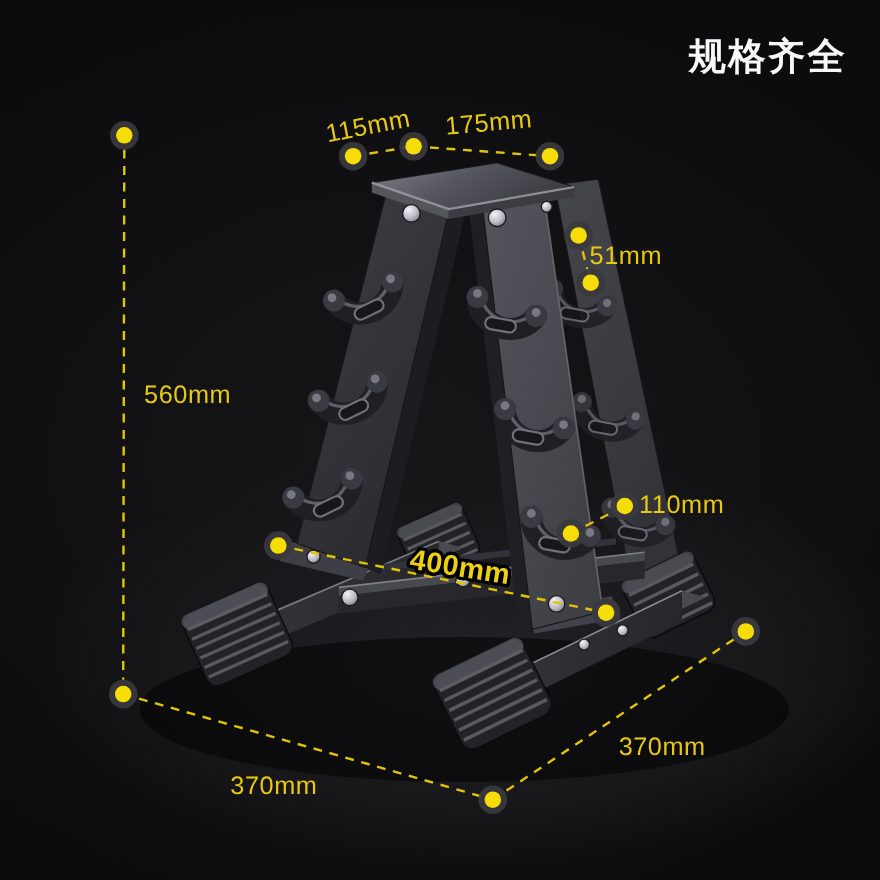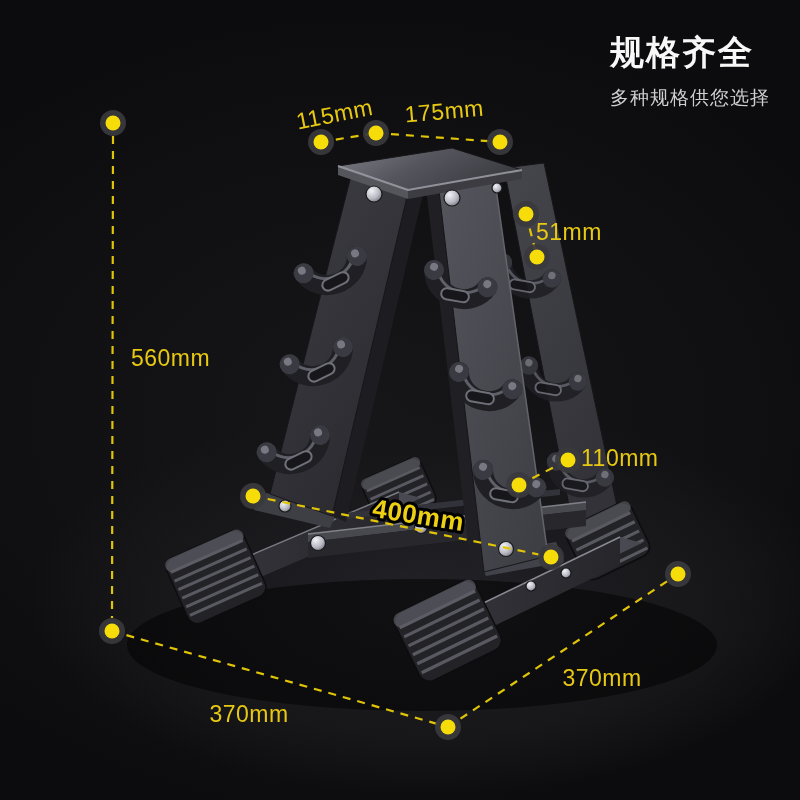--- a/index.html
+++ b/index.html
@@ -3,21 +3,21 @@
 <meta charset="utf-8">
 <style>
   html,body{margin:0;padding:0;background:#0b0b0d;}
   .stage{
     position:relative;width:800px;height:800px;overflow:hidden;
     background:radial-gradient(ellipse 560px 420px at 46% 52%, #161619 0%, #111113 55%, #0c0c0e 100%);
     font-family:"Liberation Sans", sans-serif;
   }
   svg{position:absolute;left:0;top:0;}
   .header{
-    position:absolute;top:34px;right:30px;text-align:left;z-index:5;
+    position:absolute;top:34px;right:30px;text-align:center;z-index:5;
   }
   .header .title{
     font-size:34px;font-weight:700;color:#f7f7f7;letter-spacing:2px;line-height:1.1;
   }
   .header .subtitle{
     font-size:25px;font-weight:700;color:#efefef;letter-spacing:2px;margin-top:13px;
   }
   .header .desc{
     font-size:19px;color:#cfcfcf;letter-spacing:1px;margin-top:15px;line-height:1.25;
   }
@@ -275,16 +275,15 @@
   <g>
     <text class="dim-label" text-anchor="middle" x="249" y="722">370mm</text>
   </g>
   <g>
     <text class="dim-label" text-anchor="middle" x="602" y="686">370mm</text>
   </g>
 </svg>
 
 <div class="header">
   <div class="title">规格齐全</div>
-  <div class="desc">多种规格供您选择</div>
 </div>
 
 </div>
 
 </body></html>

